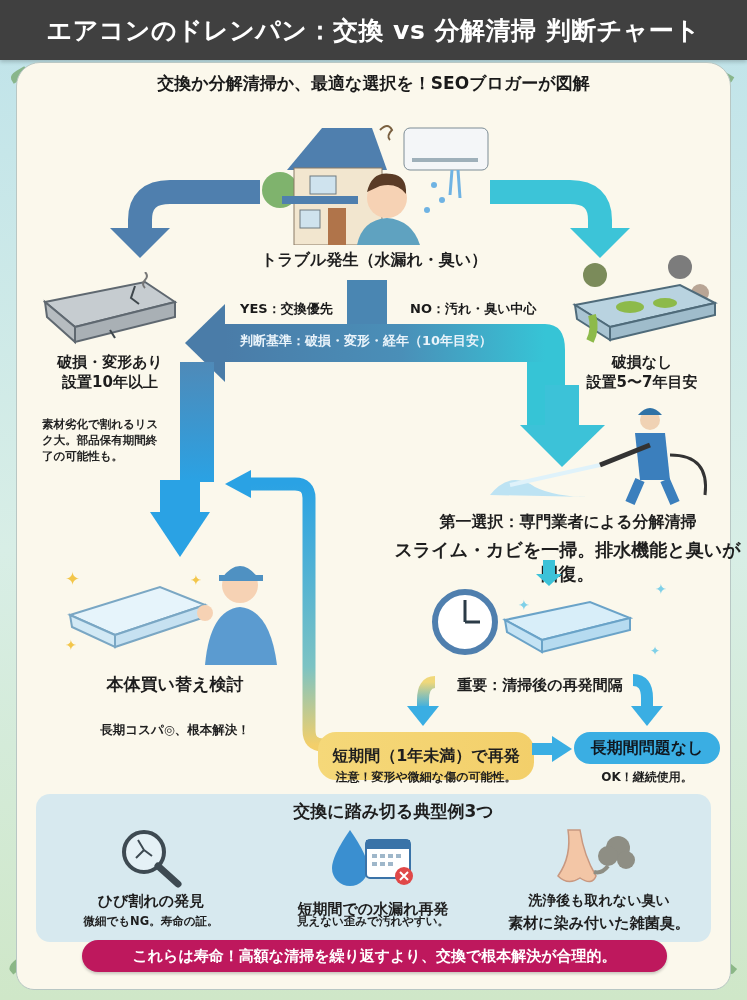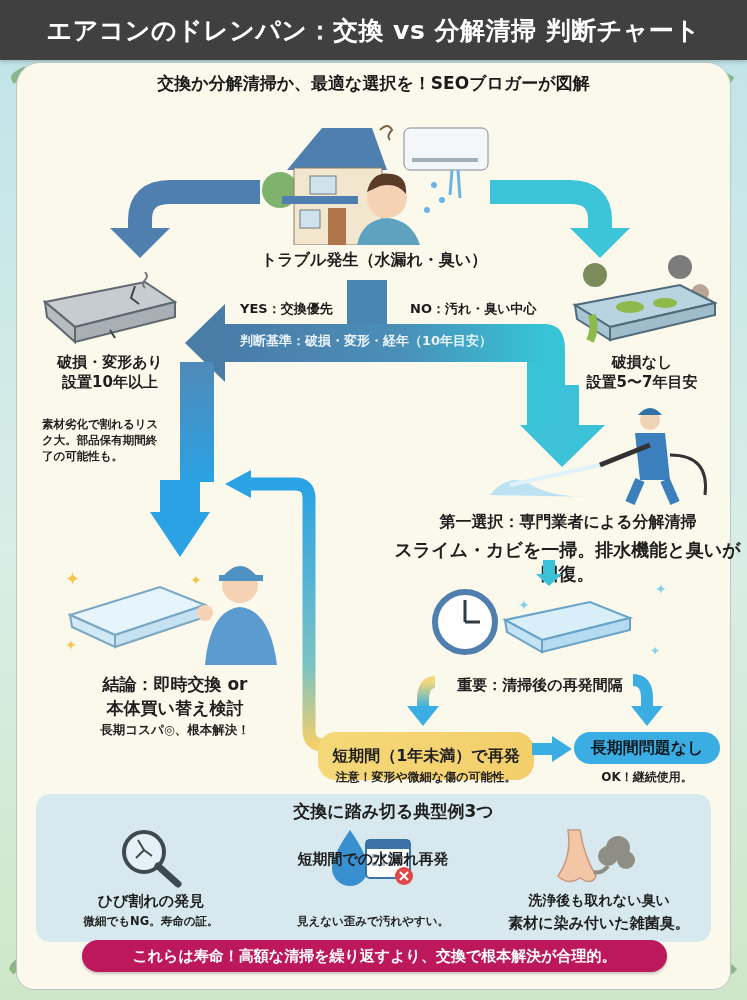--- a/index.html
+++ b/index.html
@@ -229,21 +229,20 @@
   <polygon points="15,70 60,90 60,102 17,82" fill="#d2e9f5" stroke="#7aa7c4" stroke-width="2"></polygon>
   <polygon points="60,90 150,60 150,72 60,102" fill="#c6e1f1" stroke="#7aa7c4" stroke-width="2"></polygon>
   <circle cx="185" cy="40" r="18" fill="#f6d2b4"></circle>
   <path d="M166,34 q19,-26 38,0 Z" fill="#4f91c2"></path>
   <rect x="164" y="30" width="44" height="6" fill="#4f91c2"></rect>
   <path d="M150,120 Q155,65 185,62 Q215,65 222,120 Z" fill="#5b9bd0"></path>
   <circle cx="150" cy="68" r="8" fill="#f6d2b4"></circle>
 </svg>
 
 <div class="label txt-c" style="left:60px;top:672px;width:230px;font-size:17px;line-height:24px;">
-  <div>結論：即時交換 or</div>
   <div>本体買い替え検討</div>
 </div>
 <div class="abs txt-c bold" style="left:60px;top:722px;width:230px;font-size:12.5px;">長期コスパ◎、根本解決！</div>
 
 <svg class="abs" style="left:405px;top:672px;" width="270" height="60">
   <defs>
     <linearGradient id="gsplitL" x1="0" x2="0" y1="0" y2="1">
       <stop offset="0" stop-color="#f0d87a"></stop>
       <stop offset="1" stop-color="#3aaee3"></stop>
     </linearGradient>
@@ -284,21 +283,21 @@
       <rect x="50" y="28" width="5" height="4"></rect>
       <rect x="58" y="28" width="5" height="4"></rect>
       <rect x="66" y="28" width="5" height="4"></rect>
     <rect x="42" y="36" width="5" height="4"></rect>
       <rect x="50" y="36" width="5" height="4"></rect>
       <rect x="58" y="36" width="5" height="4"></rect>
   </g>
   <circle cx="74" cy="50" r="9" fill="#e04848"></circle>
   <path d="M70,46 L78,54 M78,46 L70,54" stroke="#fff" stroke-width="2"></path>
 </svg>
-<div class="label txt-c" style="left:268px;top:850px;width:210px;font-size:15px;">短期間での水漏れ再発</div>
+<div class="label txt-c" style="left:268px;top:900px;width:210px;font-size:15px;">短期間での水漏れ再発</div>
 <div class="abs txt-c bold" style="left:268px;top:914px;width:210px;font-size:11.5px;">見えない歪みで汚れやすい。</div>
 
 <svg class="abs" style="left:550px;top:826px;" width="90" height="64">
   <path d="M18,4 Q22,30 8,50 Q18,60 30,52 Q42,60 46,50 Q34,30 30,4 Z" fill="#f3c6a6" stroke="#c89880" stroke-width="1.5"></path>
   <circle cx="68" cy="22" r="12" fill="#8e8e84"></circle>
   <circle cx="58" cy="30" r="10" fill="#8e8e84"></circle>
   <circle cx="76" cy="34" r="9" fill="#8e8e84"></circle>
   <path d="M58,40 q-6,8 -14,6" stroke="#8e8e84" stroke-width="4" fill="none"></path>
 </svg>
 <div class="label txt-c" style="left:494px;top:892px;width:210px;font-size:14px;">洗浄後も取れない臭い</div>

